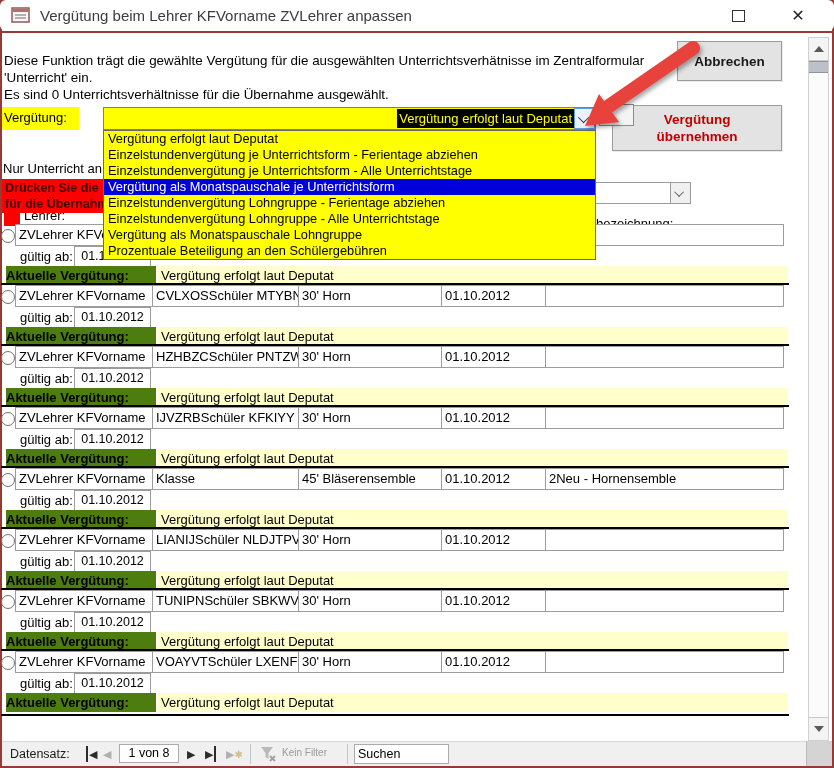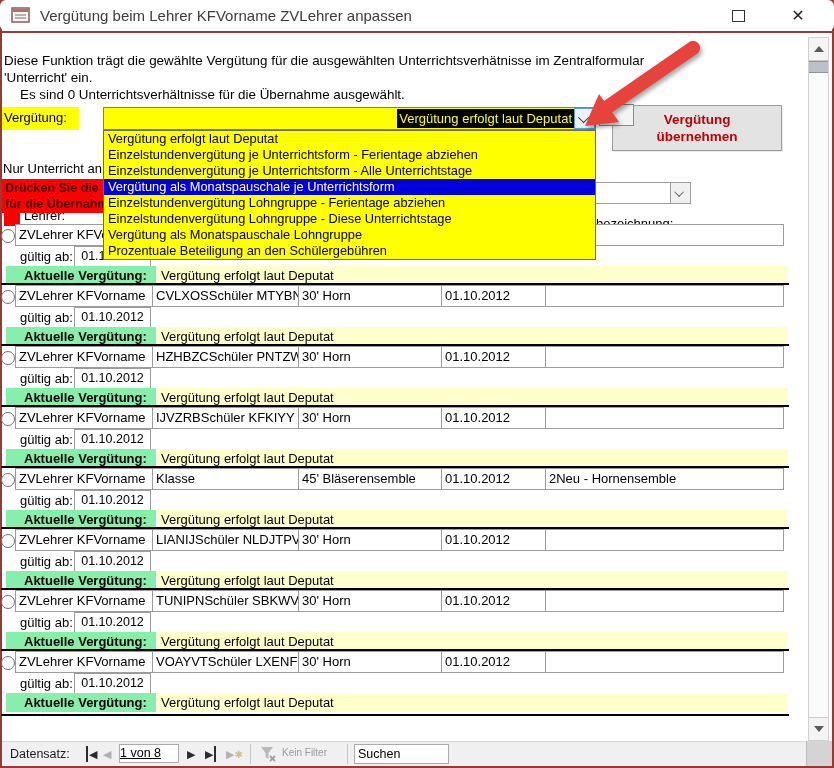--- a/index.html
+++ b/index.html
@@ -63,22 +63,22 @@
   .radio{position:absolute;left:1px;top:5px;width:12px;height:12px;border:1px solid #707070;
          border-radius:50%;background:#fff;}
   .frow{position:absolute;left:15px;top:0;height:22px;display:flex;}
   .cell{height:22px;line-height:20px;font-size:13px;color:#000;background:#fff;
         border:1px solid #9c9c9c;box-sizing:border-box;padding-left:3px;white-space:nowrap;overflow:hidden;}
   .cell+.cell{margin-left:-1px;}
   .c1{width:138px;}.c2{width:147px;}.c3{width:144px;}.c4{width:105px;}.c5{width:239px;}
   .glabel{position:absolute;left:20px;top:25px;font-size:13px;color:#000;text-align:right;}
   .gbox{position:absolute;left:74px;top:22px;width:77px;height:21px;background:#fff;border:1px solid #9c9c9c;
         box-sizing:border-box;font-size:12.5px;line-height:19px;text-align:center;}
-  .alabel{position:absolute;left:6px;top:42px;width:150px;height:19px;background:#86efac;
-          font-size:13px;font-weight:bold;line-height:19px;padding-left:18px;box-sizing:border-box;white-space:nowrap;}
+  .alabel{position:absolute;left:6px;top:42px;width:150px;height:19px;background:#4d7c0f;
+          font-size:13px;font-weight:bold;line-height:19px;padding-left:0;box-sizing:border-box;white-space:nowrap;}
   .avalue{position:absolute;left:158px;top:42px;width:630px;height:19px;background:#ffffcc;
           font-size:13px;line-height:19px;padding-left:3px;box-sizing:border-box;white-space:nowrap;}
   .sep{position:absolute;left:1px;top:-2px;width:788px;height:2px;background:#000;}
   .final-line{left:1px;top:714px;width:788px;height:2px;background:#000;z-index:2;}
   
   .arrow-svg{left:555px;top:36px;z-index:30;filter:drop-shadow(2px 3px 2px rgba(0,0,0,0.35));}
   
   .sbar{left:808px;top:37px;width:21px;height:704px;background:#fbfbfb;border:1px solid #d0d0d0;box-sizing:border-box;}
   .sb-btn{position:absolute;left:0;width:19px;height:22px;background:#f4f4f4;display:flex;align-items:center;justify-content:center;}
   .sb-up{top:0;border-bottom:1px solid #c9c9c9;}
@@ -88,21 +88,21 @@
   .sb-thumb{position:absolute;left:0;top:23px;width:19px;height:12px;background:#bcc0c8;border-top:1px solid #8f939b;border-bottom:1px solid #8f939b;box-sizing:border-box;}
   
   .navbar{left:2px;top:741px;width:804px;height:25px;background:#f0f0f0;border-top:1px solid #d9d9d9;box-sizing:border-box;}
   .nav-corner{left:806px;top:741px;width:26px;height:25px;background:#d4d4d4;border-left:1px solid #bdbdbd;box-sizing:border-box;}
   .nav-label{left:8px;top:5px;font-size:12.5px;color:#1a1a1a;}
   .nav-glyph{position:absolute;top:4px;font-size:11px;color:#2b2b2b;line-height:16px;}
   .nav-glyph.disabled{color:#b0b0b0;}
   .bar-left{border-left:2px solid #2b2b2b;padding-left:1px;}
   .bar-right{border-right:2px solid #2b2b2b;padding-right:1px;}
   .nav-count{position:absolute;left:117px;top:2px;width:60px;height:19px;background:#fff;border:1px solid #ababab;
-             box-sizing:border-box;font-size:12.5px;line-height:17px;text-decoration:underline;}
+             box-sizing:border-box;font-size:12.5px;line-height:17px;text-align:center;}
   .vsep{position:absolute;top:2px;width:1px;height:20px;background:#c6c6c6;}
   .kein-filter{position:absolute;left:280px;top:5px;font-size:10px;color:#9a9a9a;}
   .search-box{position:absolute;left:352px;top:2px;width:95px;height:20px;background:#fff;border:1px solid #ababab;
               box-sizing:border-box;font-size:12.5px;line-height:18px;padding-left:3px;}
   .star{color:#cfc089;font-size:10px;}
 </style>
 </head>
 <body>
 
 <div class="window">
@@ -119,22 +119,25 @@
       <div class="max-glyph"></div>
     </div>
     <div class="abs win-btn" style="left:782px;">
       <span class="close-glyph">✕</span>
     </div>
   </div>
   <div class="abs titlebar-sep"></div>
 
   <div class="abs intro-line" style="top:53px;">Diese Funktion trägt die gewählte Vergütung für die ausgewählten Unterrichtsverhätnisse im Zentralformular</div>
   <div class="abs intro-line" style="top:70px;">'Unterricht' ein.</div>
-  <div class="abs intro-line" style="top:87px;margin-left:16px;">Es sind 0 Unterrichtsverhältnisse für die Übernahme ausgewählt.</div>
-
+  <div class="abs intro-line" style="top:87px;">Es sind 0 Unterrichtsverhältnisse für die Übernahme ausgewählt.</div>
+
+  <div class="abs btn btn-cancel">
+    <span>Abbrechen</span>
+  </div>
   <div class="abs btn btn-apply">
     <span>Vergütung</span>
     <span>übernehmen</span>
   </div>
 
   <div class="abs verg-label">Vergütung:</div>
   <div class="abs combo">
     <span class="combo-sel">Vergütung erfolgt laut Deputat</span>
     <span class="combo-btn">
       <span class="chev"></span>
@@ -279,21 +282,21 @@
       </div>
     </div>
   <div class="abs final-line"></div>
 
   <div class="abs dd-list">
       <div class="dd-item">Vergütung erfolgt laut Deputat</div>
       <div class="dd-item">Einzelstundenvergütung je Unterrichtsform - Ferientage abziehen</div>
       <div class="dd-item">Einzelstundenvergütung je Unterrichtsform - Alle Unterrichtstage</div>
       <div class="dd-item selected">Vergütung als Monatspauschale je Unterrichtsform</div>
       <div class="dd-item">Einzelstundenvergütung Lohngruppe - Ferientage abziehen</div>
-      <div class="dd-item">Einzelstundenvergütung Lohngruppe - Diese Unterrichtstage</div>
+      <div class="dd-item">Einzelstundenvergütung Lohngruppe - Alle Unterrichtstage</div>
       <div class="dd-item">Vergütung als Monatspauschale Lohngruppe</div>
       <div class="dd-item">Prozentuale Beteiligung an den Schülergebühren</div>
     </div>
 
   <svg class="abs arrow-svg" width="150" height="95" viewBox="0 0 150 95">
     <line x1="138" y1="12" x2="54" y2="70" stroke="#e8423c" stroke-width="14" stroke-linecap="round"></line>
     <polygon points="30,90 44,58 64,86" fill="#e8423c"></polygon>
   </svg>
 
   <div class="abs sbar">

